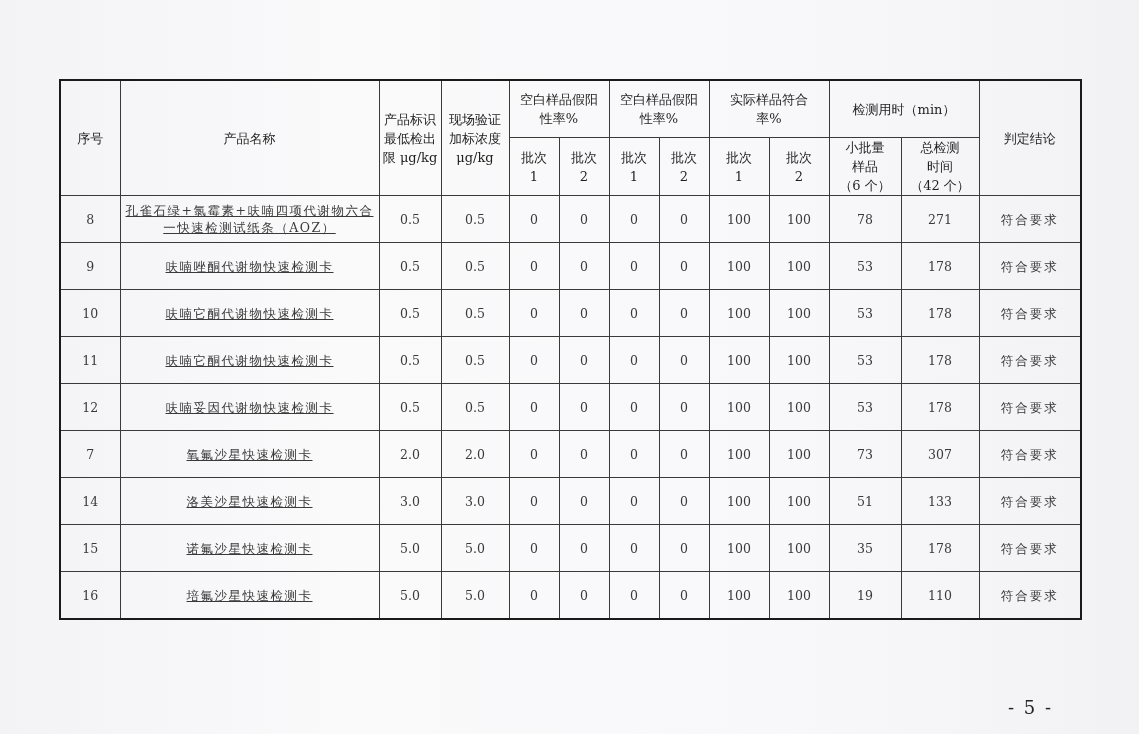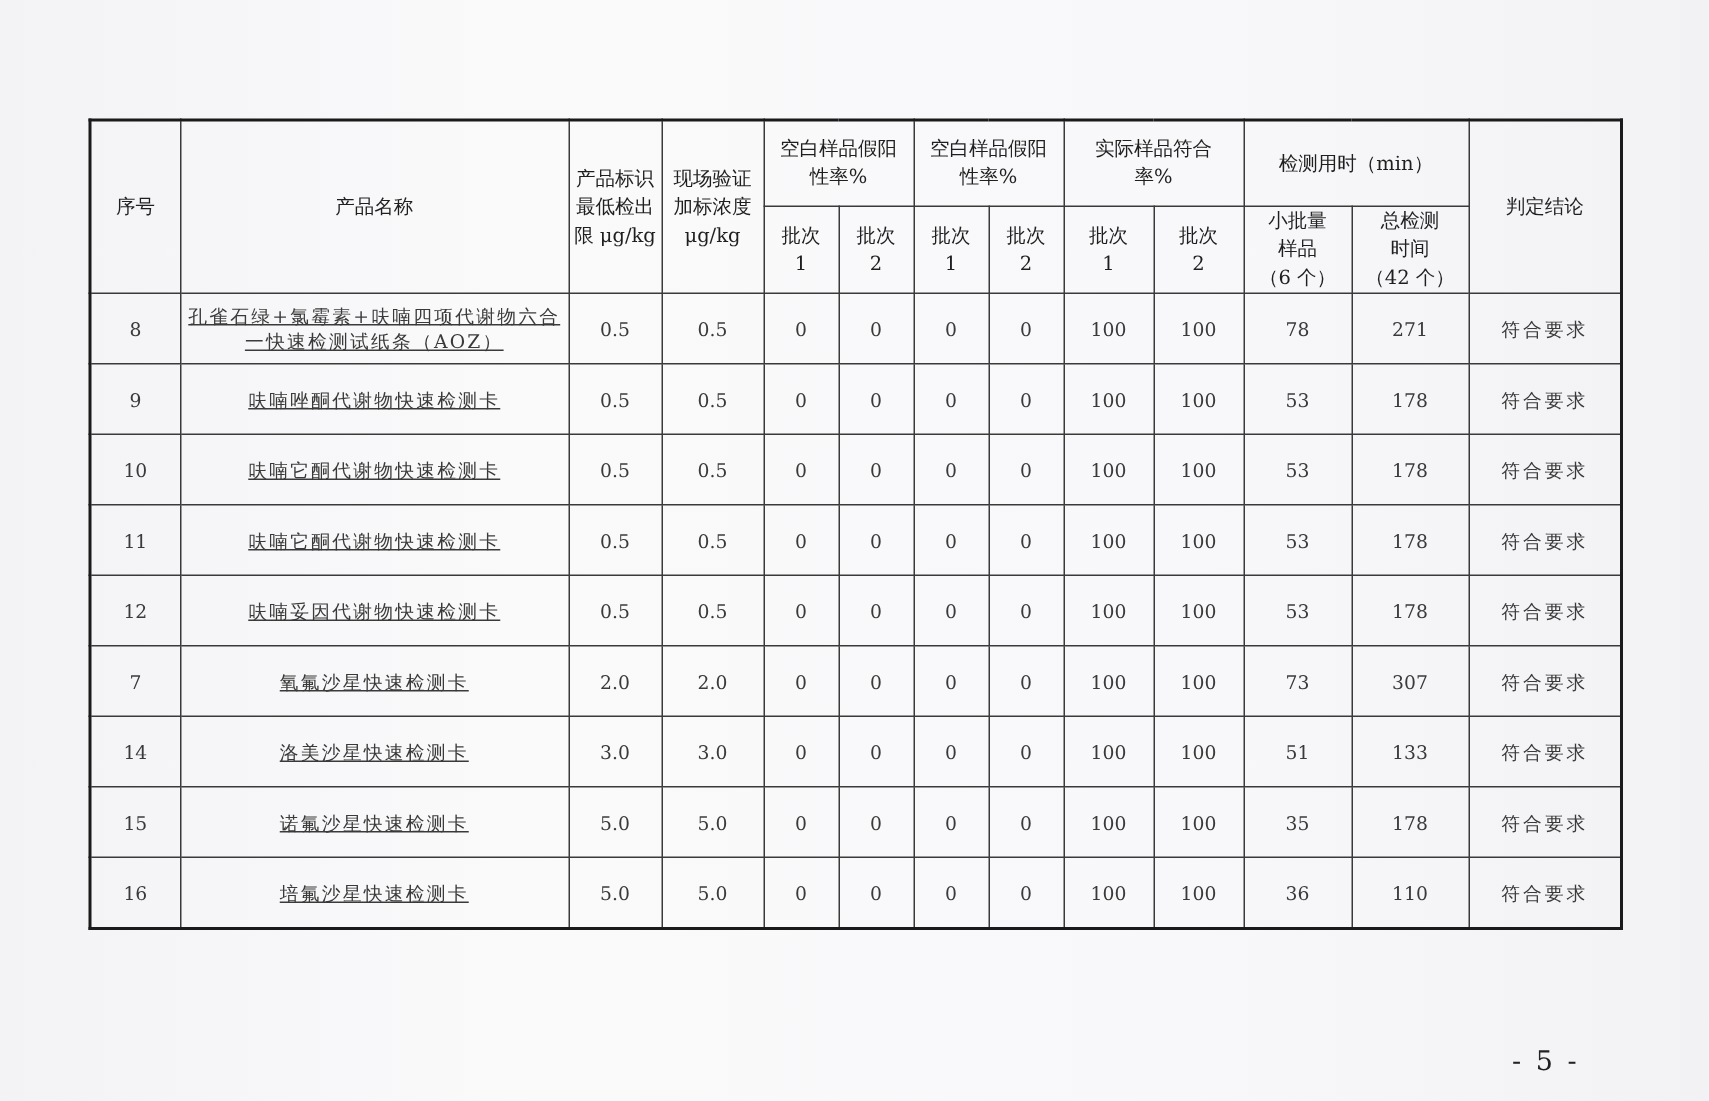--- a/index.html
+++ b/index.html
@@ -252,21 +252,21 @@
         <td class="c-idx">16</td>
         <td class="c-name">培氟沙星快速检测卡</td>
         <td>5.0</td>
         <td>5.0</td>
         <td>0</td>
         <td>0</td>
         <td>0</td>
         <td>0</td>
         <td>100</td>
         <td>100</td>
-        <td>36</td>
+        <td>19</td>
         <td>110</td>
         <td class="c-concl">符合要求</td>
       </tr>
     </tbody>
   </table>
 
   <div class="page-number">- 5 -</div>
 </div>
 
 </body></html>

